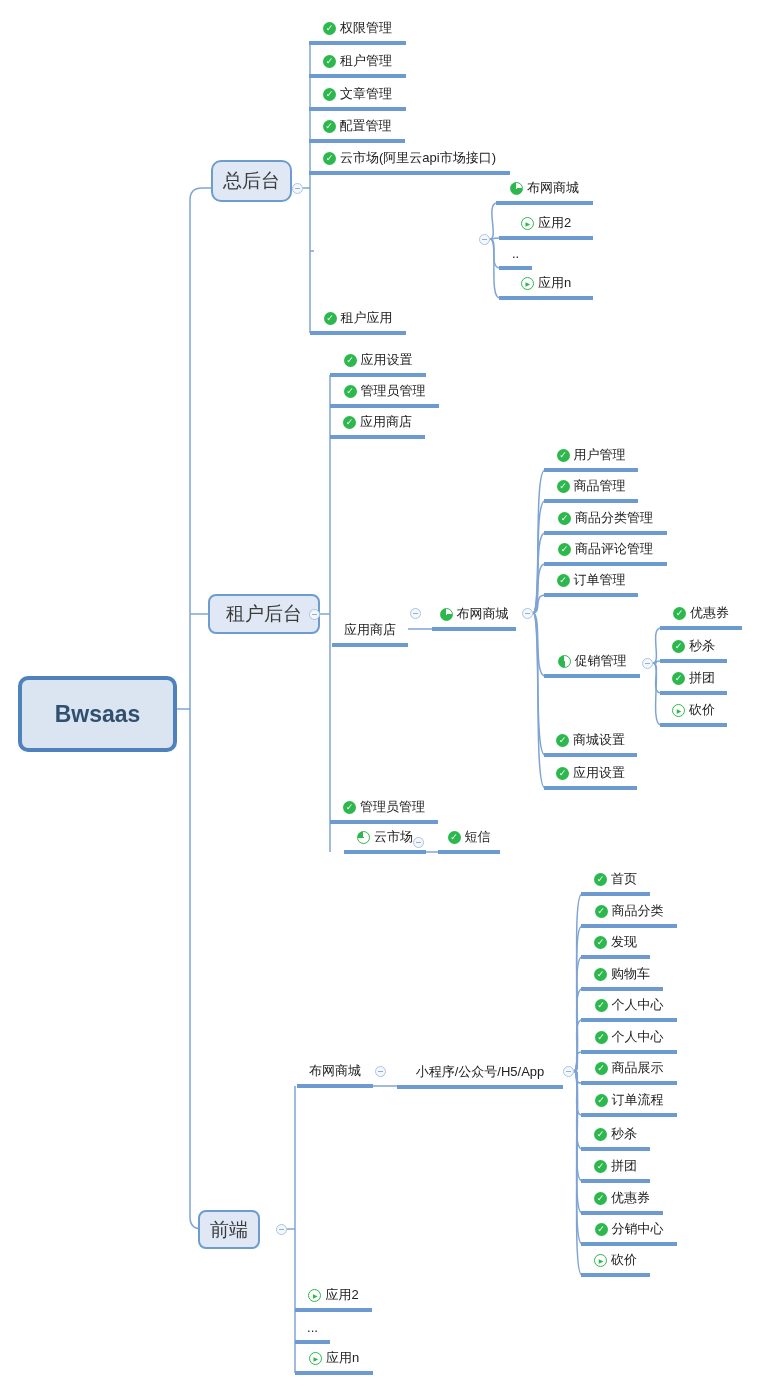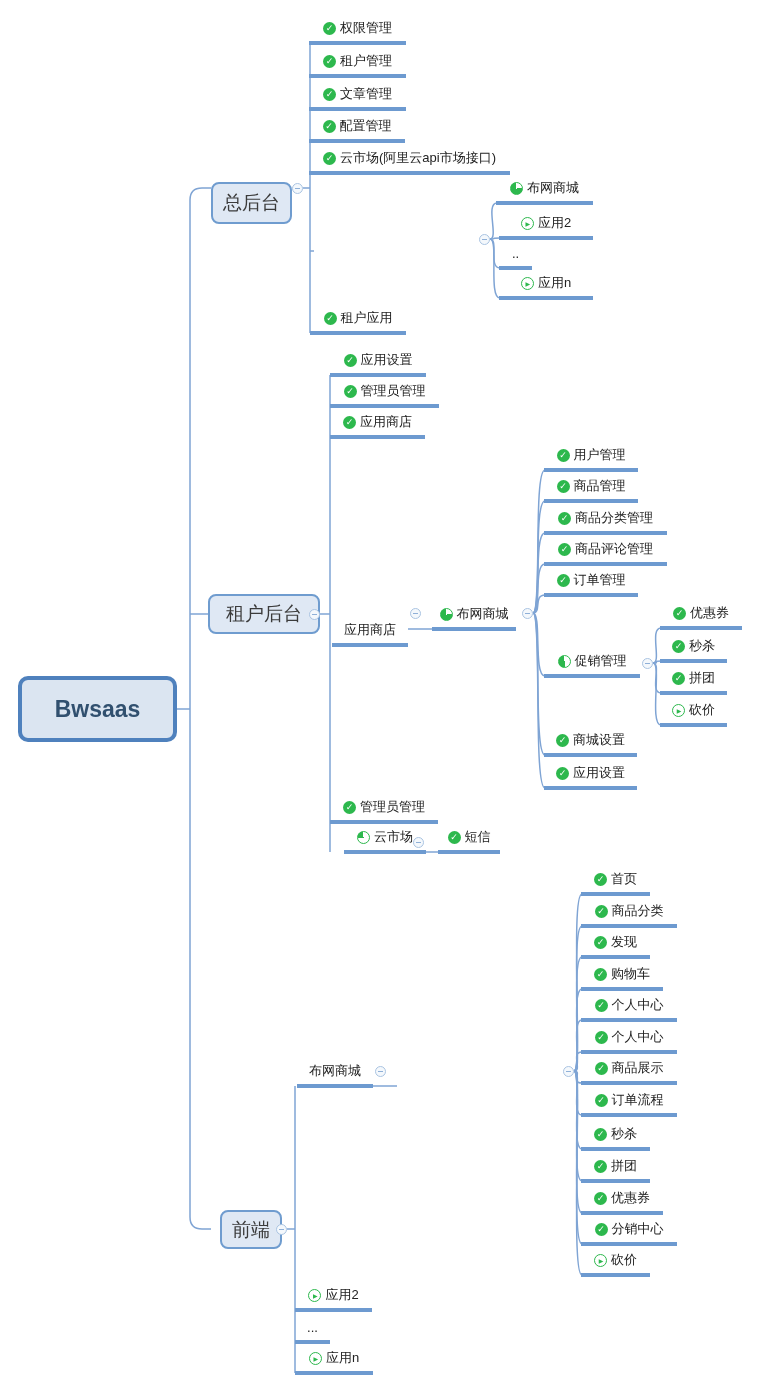--- a/index.html
+++ b/index.html
@@ -85,24 +85,24 @@
       <path d="M574,1071 C583,1071 570,1020 582,1020" fill="none" stroke="#7fa4d4" stroke-width="1.5"></path>
       <path d="M574,1071 C583,1071 570,1052 582,1052" fill="none" stroke="#7fa4d4" stroke-width="1.5"></path>
       <path d="M574,1071 C583,1071 570,1083 582,1083" fill="none" stroke="#7fa4d4" stroke-width="1.5"></path>
       <path d="M574,1071 C583,1071 570,1115 582,1115" fill="none" stroke="#7fa4d4" stroke-width="1.5"></path>
       <path d="M574,1071 C583,1071 570,1149 582,1149" fill="none" stroke="#7fa4d4" stroke-width="1.5"></path>
       <path d="M574,1071 C583,1071 570,1181 582,1181" fill="none" stroke="#7fa4d4" stroke-width="1.5"></path>
       <path d="M574,1071 C583,1071 570,1213 582,1213" fill="none" stroke="#7fa4d4" stroke-width="1.5"></path>
       <path d="M574,1071 C583,1071 570,1244 582,1244" fill="none" stroke="#7fa4d4" stroke-width="1.5"></path>
       <path d="M574,1071 C583,1071 570,1275 582,1275" fill="none" stroke="#7fa4d4" stroke-width="1.5"></path>
     </svg>
-<div class="box root" style="left: 18px; top: 676px; width: 159px; height: 66px;">
+<div class="box root" style="left: 18px; top: 676px; width: 159px; height: 76px;">
       <span>Bwsaas</span>
     </div>
-    <div class="box" style="left: 211px; top: 182px; width: 81px; height: 42px;">
+    <div class="box" style="left: 211px; top: 160px; width: 81px; height: 42px; border-radius: 10px;">
       <span>总后台</span>
     </div>
     <div class="collapse" style="left: 291.5px; top: 182.5px;"></div>
     <div class="topic" style="left: 309px; top: 18px; width: 97px;">
       <span class="icn check">✓</span>
       <span>权限管理</span>
     </div>
     <div class="topic" style="left: 309px; top: 51px; width: 97px;">
       <span class="icn check">✓</span>
       <span>租户管理</span>
@@ -219,28 +219,31 @@
     </div>
     <div class="topic" style="left: 344px; top: 827px; width: 82px;">
       <span class="icn pie25"></span>
       <span>云市场</span>
     </div>
     <div class="collapse" style="left: 412.5px; top: 836.5px;"></div>
     <div class="topic" style="left: 438px; top: 827px; width: 62px;">
       <span class="icn check">✓</span>
       <span>短信</span>
     </div>
-    <div class="box" style="left: 220px; top: 1210px; width: 62px; height: 39px;">
+    <div class="box" style="left: 198px; top: 1210px; width: 62px; height: 39px;">
       <span>前端</span>
     </div>
     <div class="collapse" style="left: 275.5px; top: 1223.5px;"></div>
     <div class="topic" style="left: 297px; top: 1061px; width: 76px;">
       <span>布网商城</span>
     </div>
     <div class="collapse" style="left: 374.5px; top: 1065.5px;"></div>
+    <div class="topic" style="left: 397px; top: 1062px; width: 166px;">
+      <span>小程序/公众号/H5/App</span>
+    </div>
     <div class="collapse" style="left: 562.5px; top: 1065.5px;"></div>
     <div class="topic" style="left: 581px; top: 869px; width: 69px;">
       <span class="icn check">✓</span>
       <span>首页</span>
     </div>
     <div class="topic" style="left: 581px; top: 901px; width: 96px;">
       <span class="icn check">✓</span>
       <span>商品分类</span>
     </div>
     <div class="topic" style="left: 581px; top: 932px; width: 69px;">

